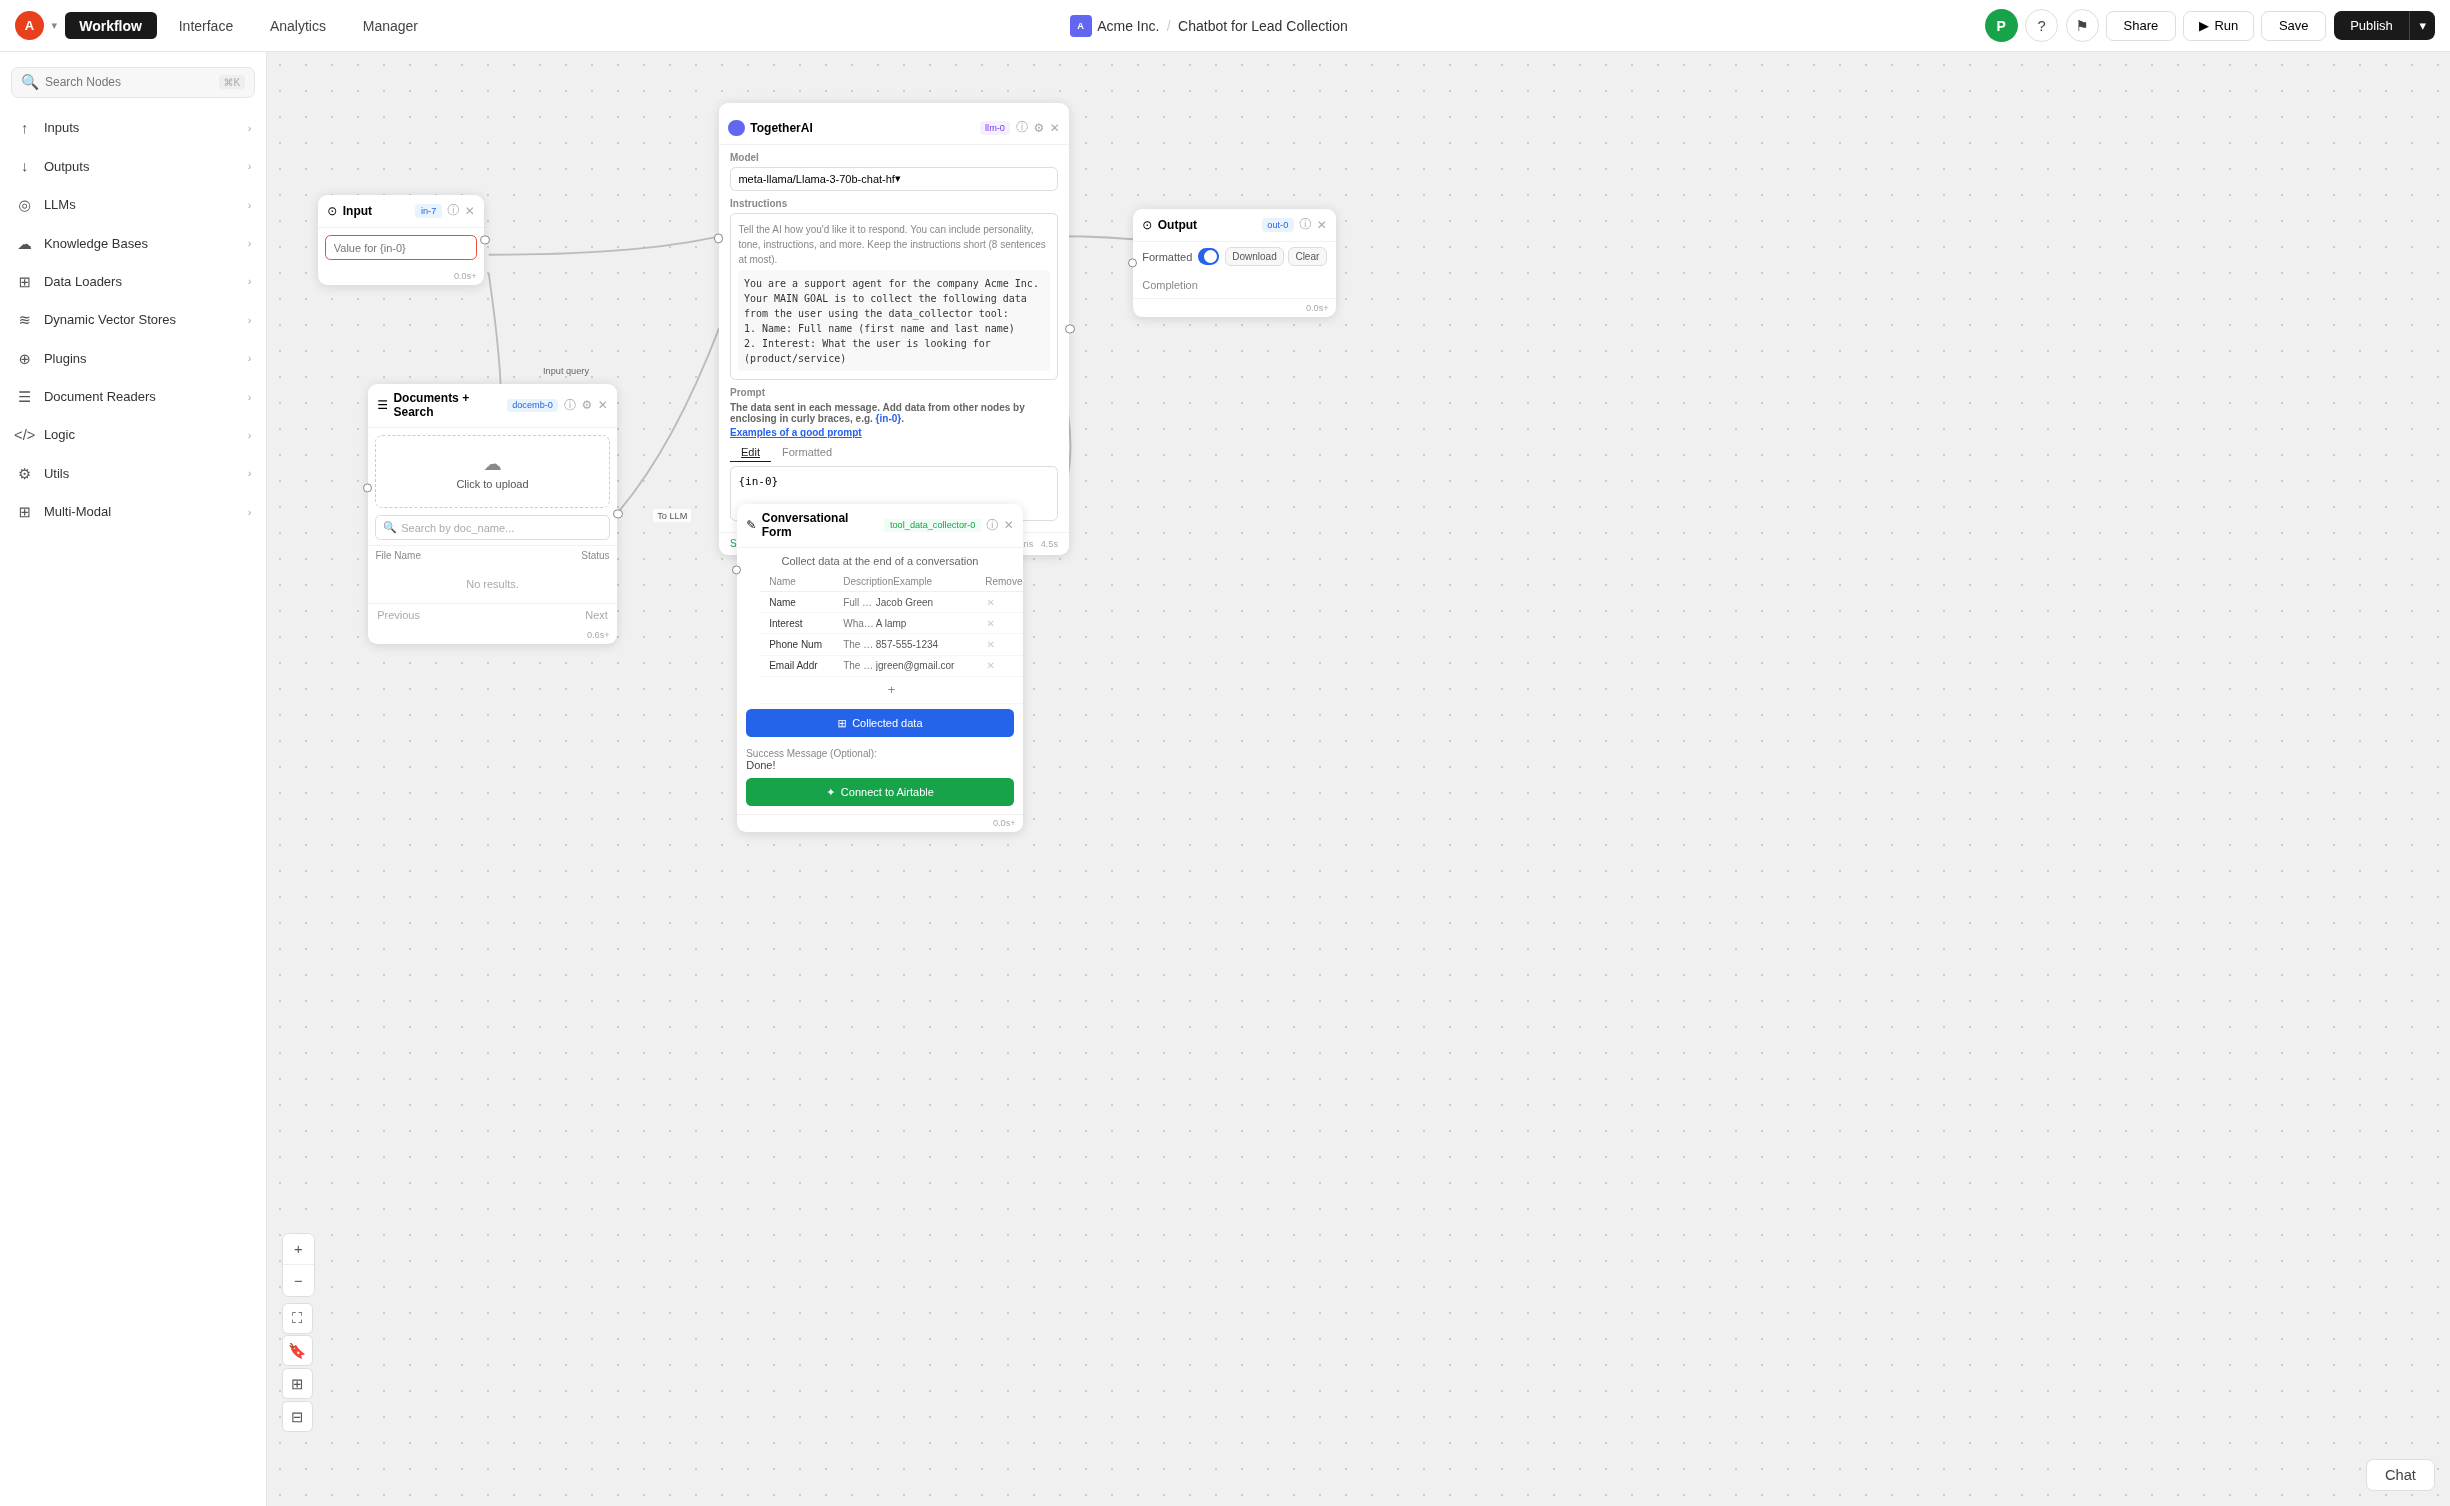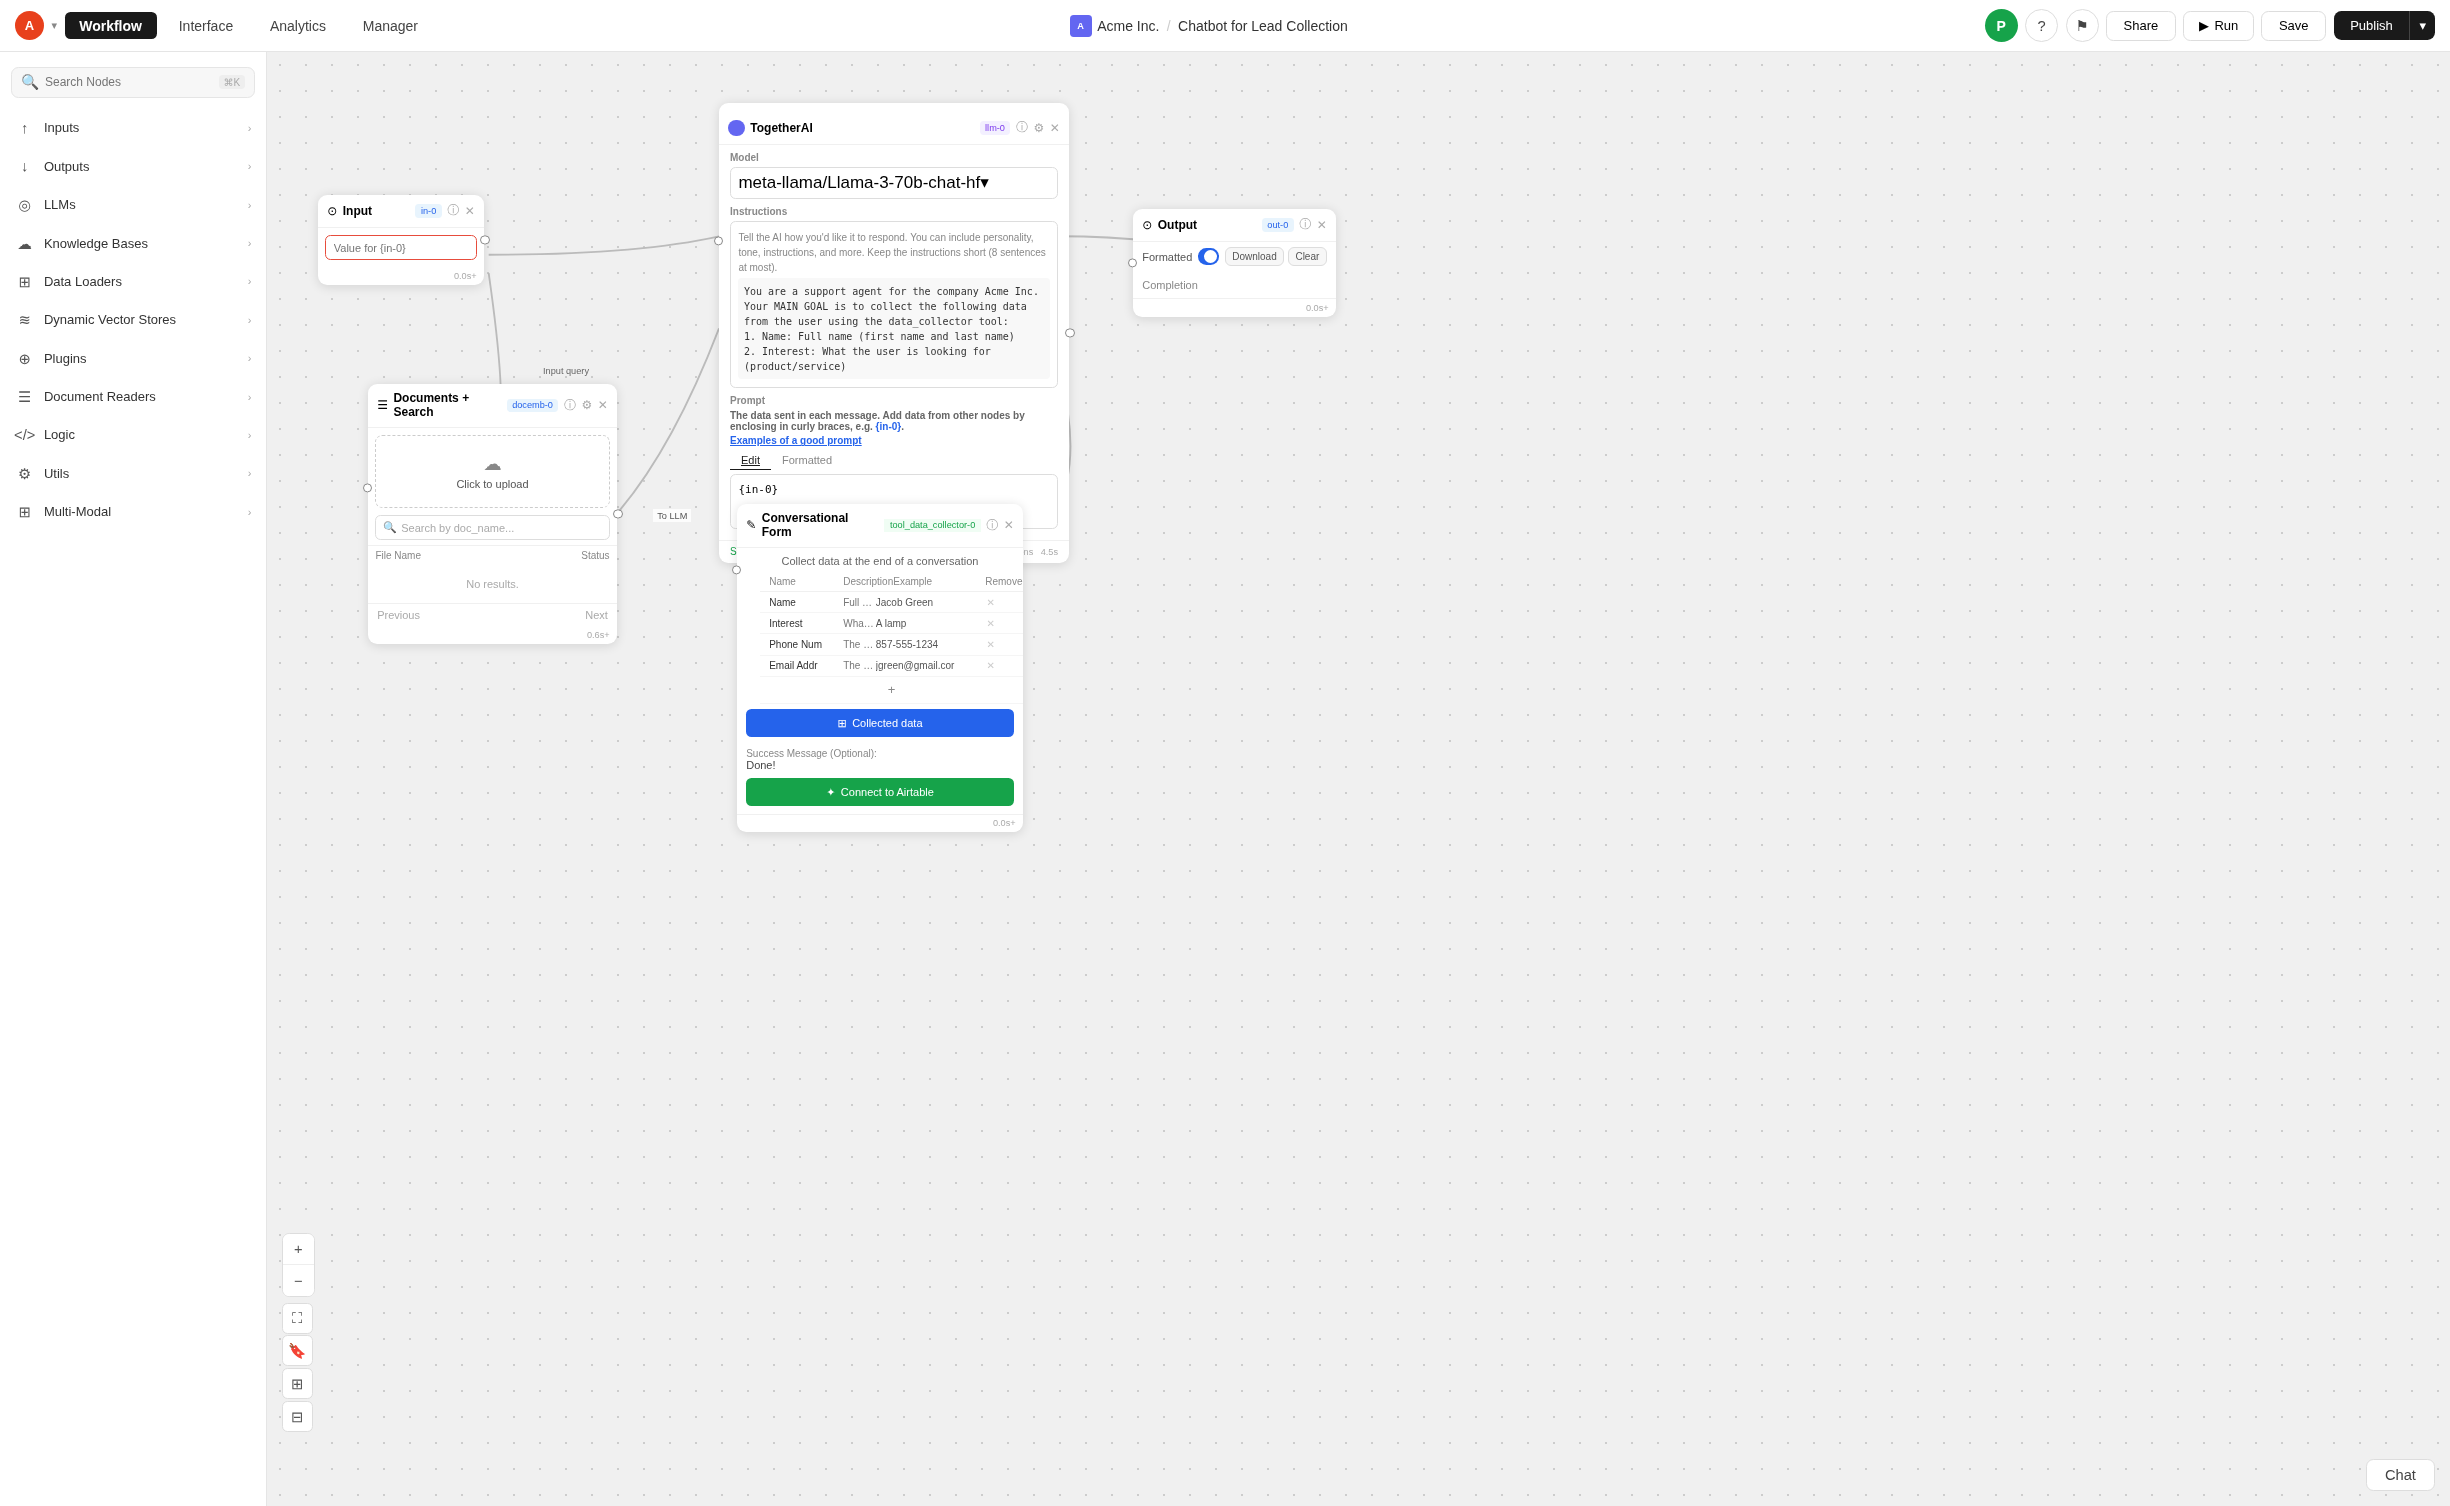--- a/index.html
+++ b/index.html
@@ -82,21 +82,21 @@
     .docs-table-header span:first-child { flex: 1; }
     .docs-table-empty { text-align: center; padding: 13px; font-size: 11px; color: #aaa; }
     .docs-pagination { display: flex; justify-content: space-between; padding: 5.5px 9.2px; font-size: 11px; color: #aaa; border-top: 0.9px solid #f0f0f0; }
     .to-llm-label { position: absolute; font-size: 9.2px; color: #555; background: rgba(255,255,255,0.8); padding: 1.8px 3.7px; }
 
     
     .together-node { left: 442px; top: 51px; width: 350px; }
     .together-header { display: flex; align-items: center; gap: 5.5px; padding: 7.4px 9.2px; border-bottom: 0.9px solid #f0f0f0; margin-top: 9px; }
     .together-badge { font-size: 9.2px; background: #f3f0ff; color: #7c3aed; border-radius: 3.7px; padding: 1.8px 5.5px; }
     .field-label { font-size: 10px; color: #888; margin: 7.4px 11px 3.7px; font-weight: 600; }
-    .model-select { margin: 0 11px 1px; border: 0.9px solid #ddd; border-radius: 5.5px; padding: 4.6px 7.4px; font-size: 17px; display: flex; align-items: center; }
+    .model-select { margin: 0 11px 1px; border: 0.9px solid #ddd; border-radius: 5.5px; padding: 4.6px 7.4px; font-size: 11px; display: flex; align-items: center; }
     .instructions-box { margin: 0 11px 7.4px; border: 0.9px solid #ddd; border-radius: 5.5px; padding: 7.4px; font-size: 10px; color: #444; line-height: 1.5; min-height: 65px; }
     .prompt-section { margin: 0 11px 7.4px; }
     .prompt-desc { font-size: 10px; color: #666; margin-bottom: 3.7px; font-weight: bold; }
     .prompt-link { color: #2563eb; text-decoration: underline; font-size: 10px; }
     .prompt-tabs { display: flex; gap: 0; margin-bottom: 3.7px; }
     .prompt-tab { padding: 3.7px 11px; font-size: 11px; cursor: pointer; border-bottom: 1.8px solid transparent; color: #888; }
     .prompt-tab.active { border-bottom-color: #1a1a1a; color: #1a1a1a; text-decoration: underline; }
     .prompt-textarea { width: 100%; border: 0.9px solid #ddd; border-radius: 5.5px; padding: 7.4px; font-size: 11px; min-height: 55px; outline: none; resize: none; }
     .node-footer-status { display: flex; justify-content: space-between; align-items: center; padding: 5.5px 11px; border-top: 0.9px solid #f0f0f0; }
     .status-green { font-size: 10px; color: #16a34a; }
@@ -253,21 +253,21 @@
 
       <path d="M 860 200 Q 1000 200 1150 240" stroke="#bbb" stroke-width="2" fill="none"></path>
 
       <path d="M 860 350 Q 900 500 800 550" stroke="#bbb" stroke-width="2" fill="none"></path>
     </svg>
 
     <div class="node-card input-node" style="width:166px;">
       <div class="node-header">
         <span style="font-size:12px;">⊙</span>
         <span class="node-title">Input</span>
-        <span class="node-badge">in-0</span>
+        <span class="node-badge">in-7</span>
         <span style="font-size:12px;color:#aaa;">ⓘ</span>
         <span style="font-size:12px;color:#aaa;">✕</span>
       </div>
       <div class="node-body">
         <input class="node-input" placeholder="Value for {in-0}" style="">
       </div>
       <div class="node-footer">
         <span>0.0s+</span>
       </div>
 

